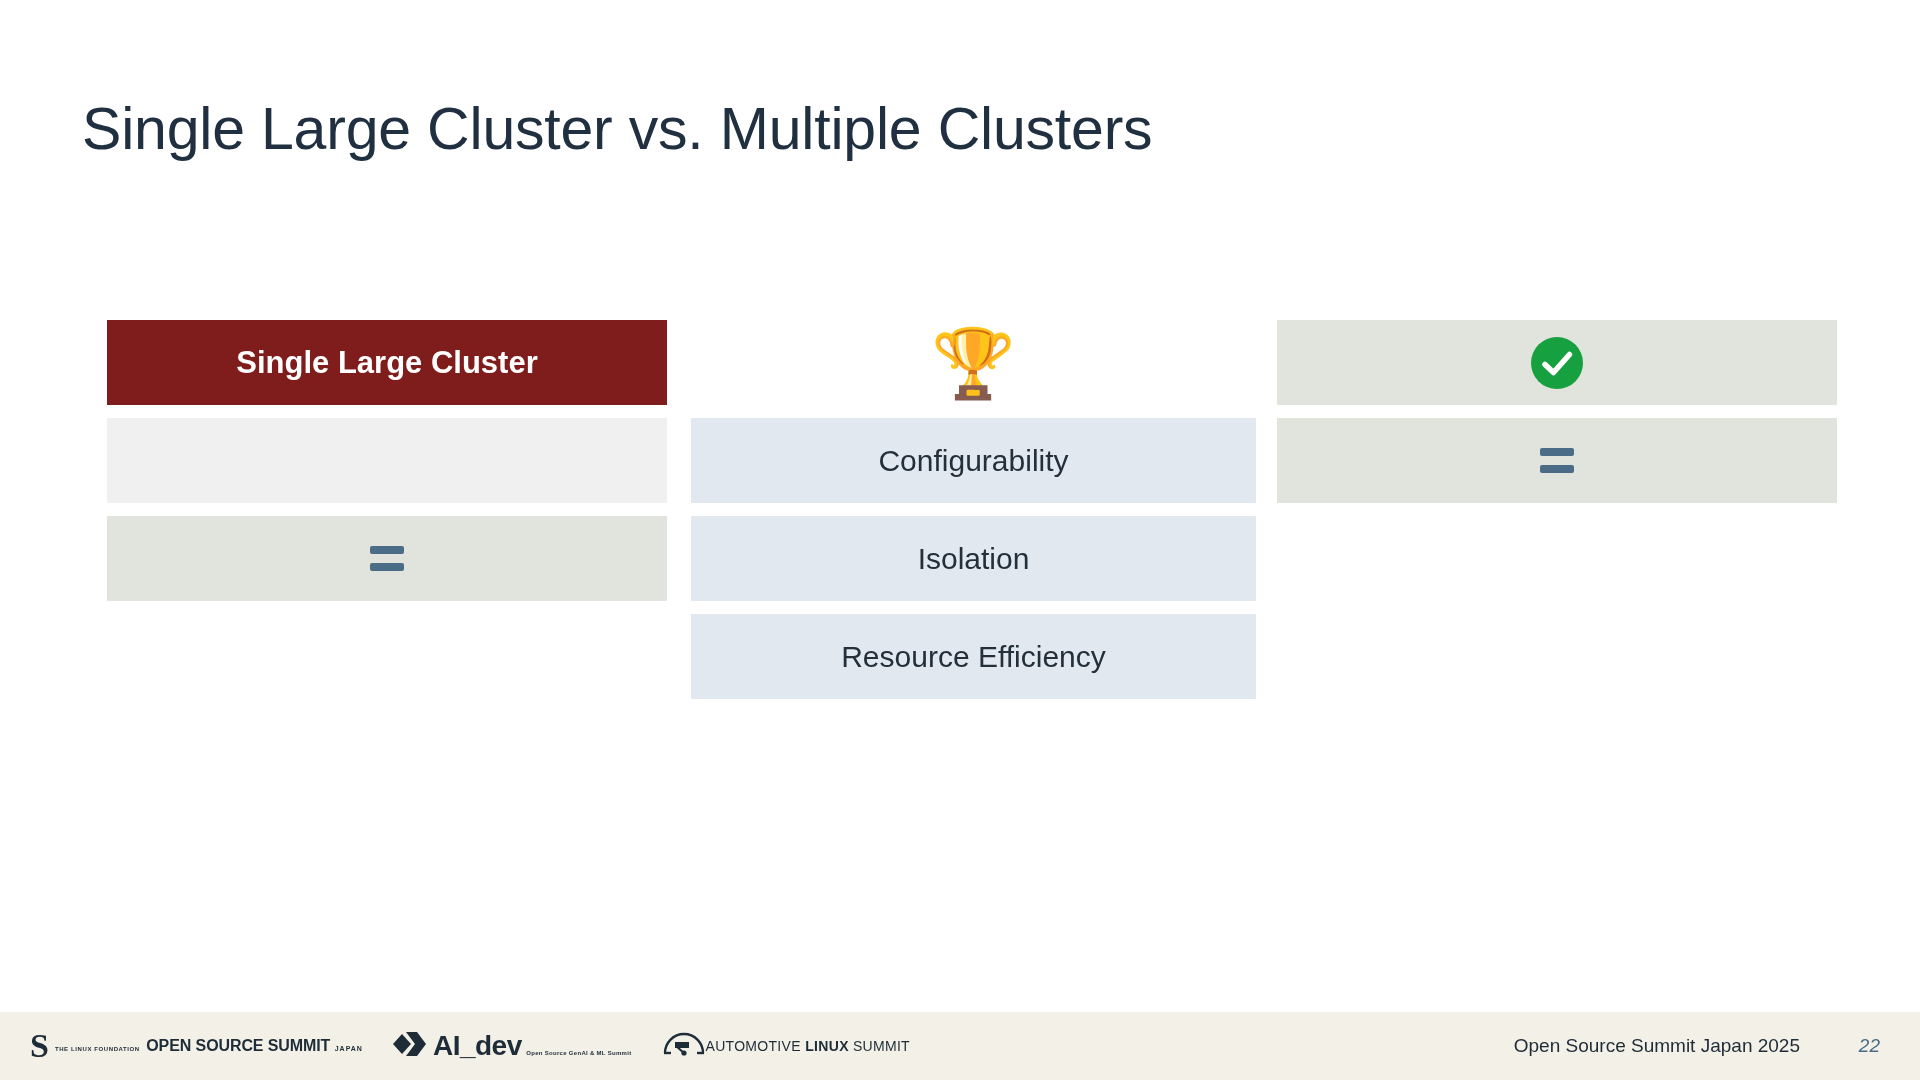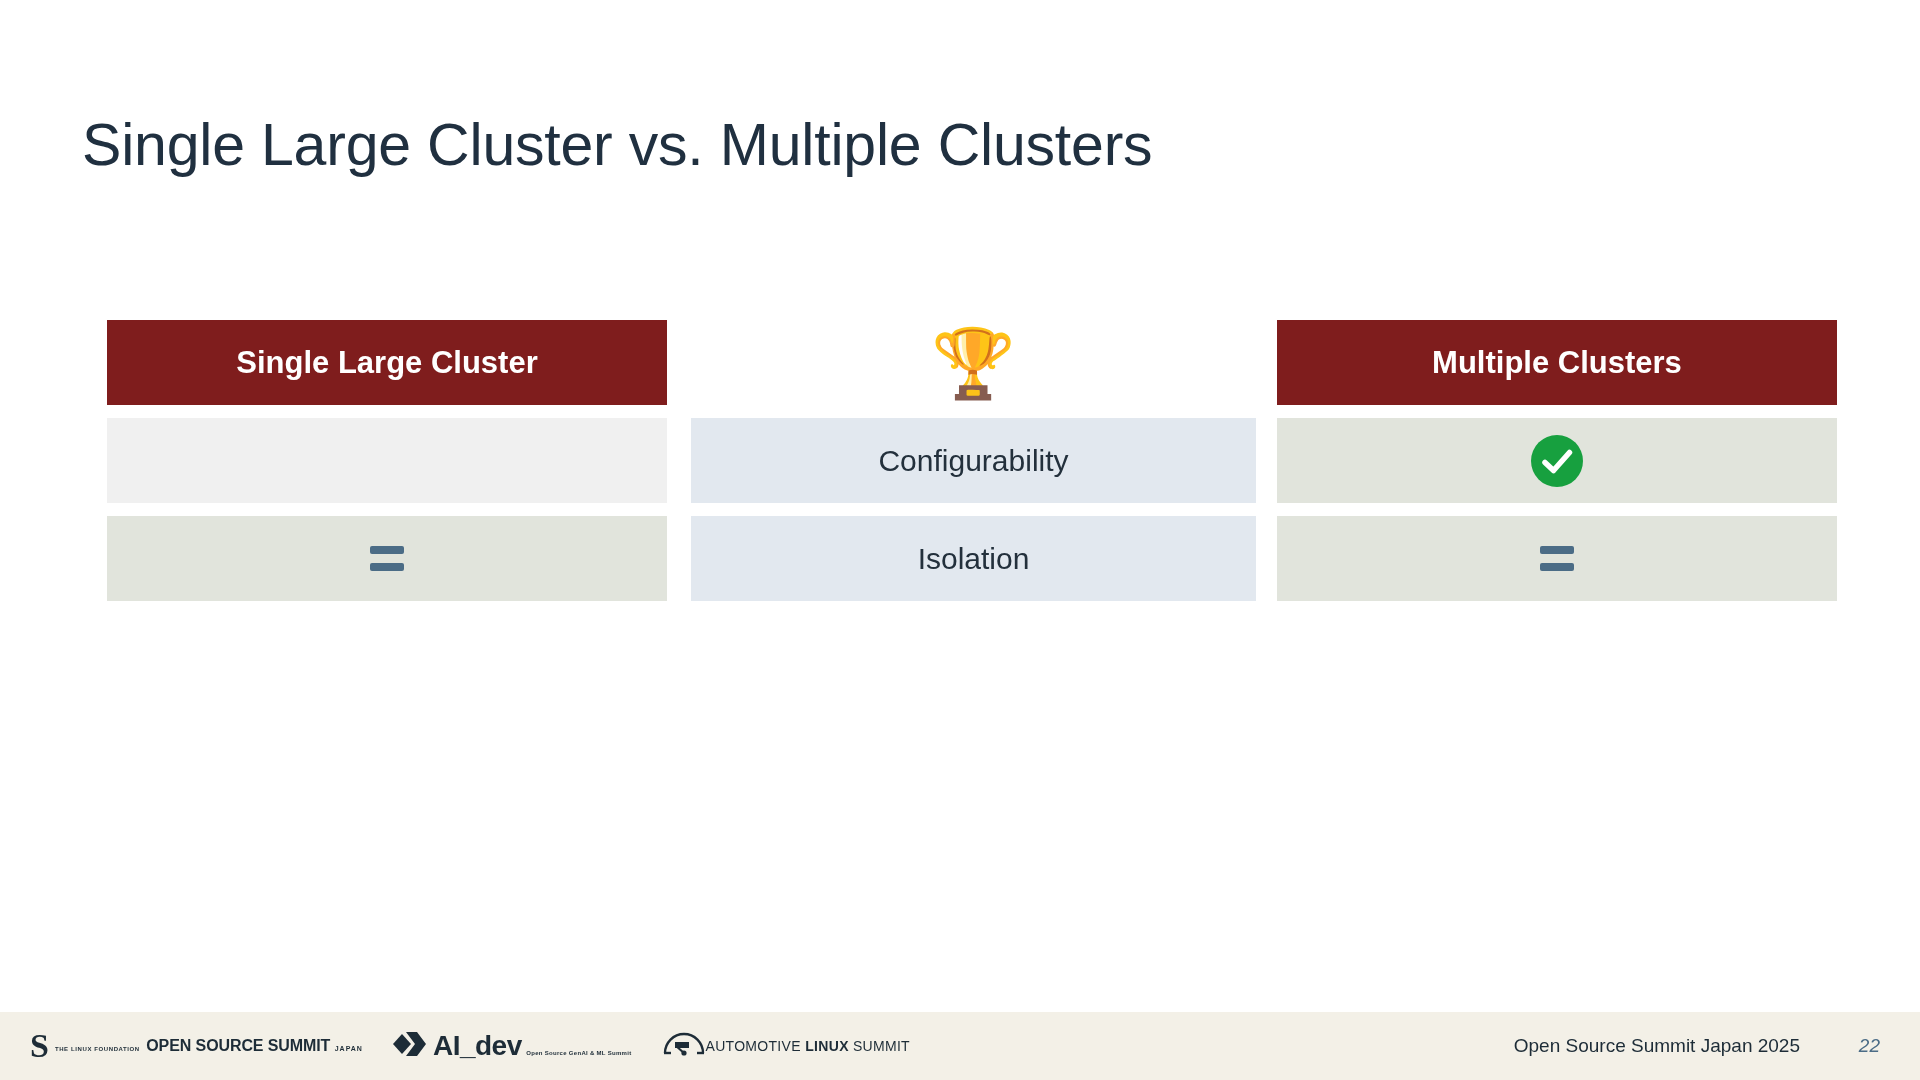--- a/index.html
+++ b/index.html
@@ -16,21 +16,21 @@
     position: relative;
     width: 1920px;
     height: 1080px;
     background: #ffffff;
   }
 
   
   .slide-title {
     position: absolute;
     left: 82px;
-    top: 112px;
+    top: 96px;
     font-size: 59px;
     line-height: 1.15;
     font-weight: 400;
     color: #203040;
     letter-spacing: -0.2px;
     white-space: nowrap;
   }
 
   
   .compare {
@@ -243,28 +243,28 @@
 
       <div class="cell cell-center">
         <span class="center-label">Configurability</span>
       </div>
 
       <div class="cell cell-center">
         <span class="center-label">Isolation</span>
       </div>
 
 
+      <div class="cell cell-center">
+        <span class="center-label">Resource Efficiency</span>
+      </div>
 
     </div>
 
     <div class="col col-right">
 
-      <div class="cell head-cell">
-        <span>Multiple Clusters</span>
-      </div>
 
       <div class="cell cell-plain-olive">
         <span class="check-badge">
           <svg width="52" height="52" viewBox="0 0 52 52" aria-hidden="true">
             <path d="M14 27.5 L22.5 35.5 L38.5 17.5" fill="none" stroke="#ffffff" stroke-width="5.5" stroke-linecap="round" stroke-linejoin="round"></path>
           </svg>
         </span>
       </div>
 
       <div class="cell cell-plain-olive">

